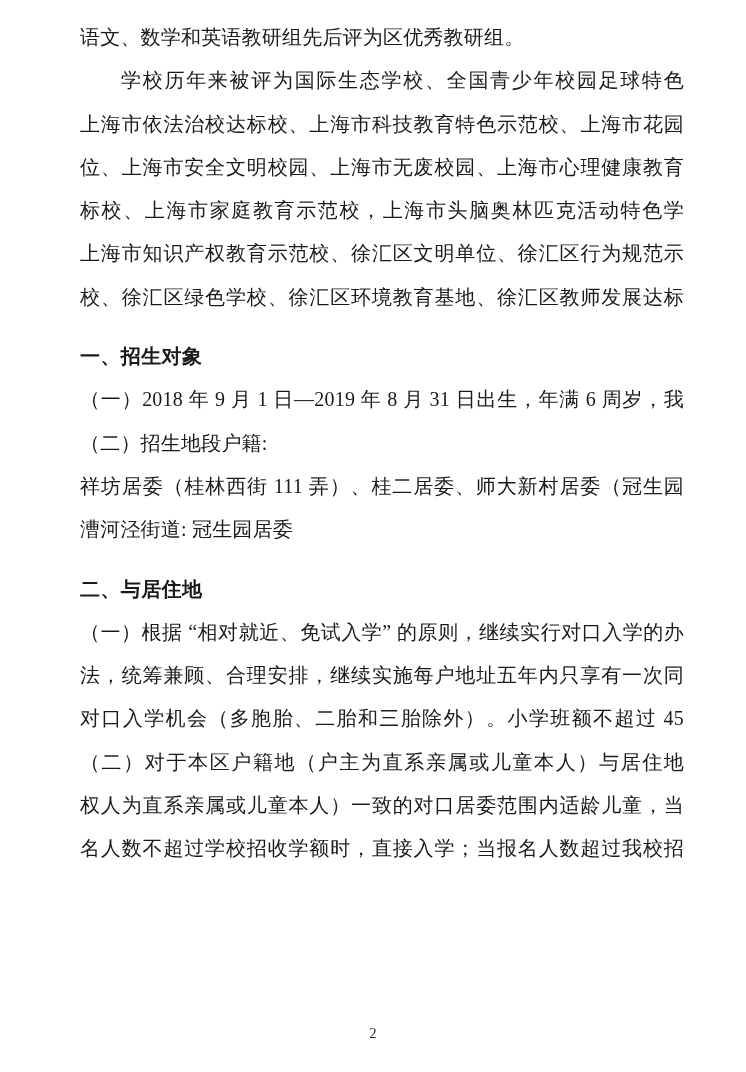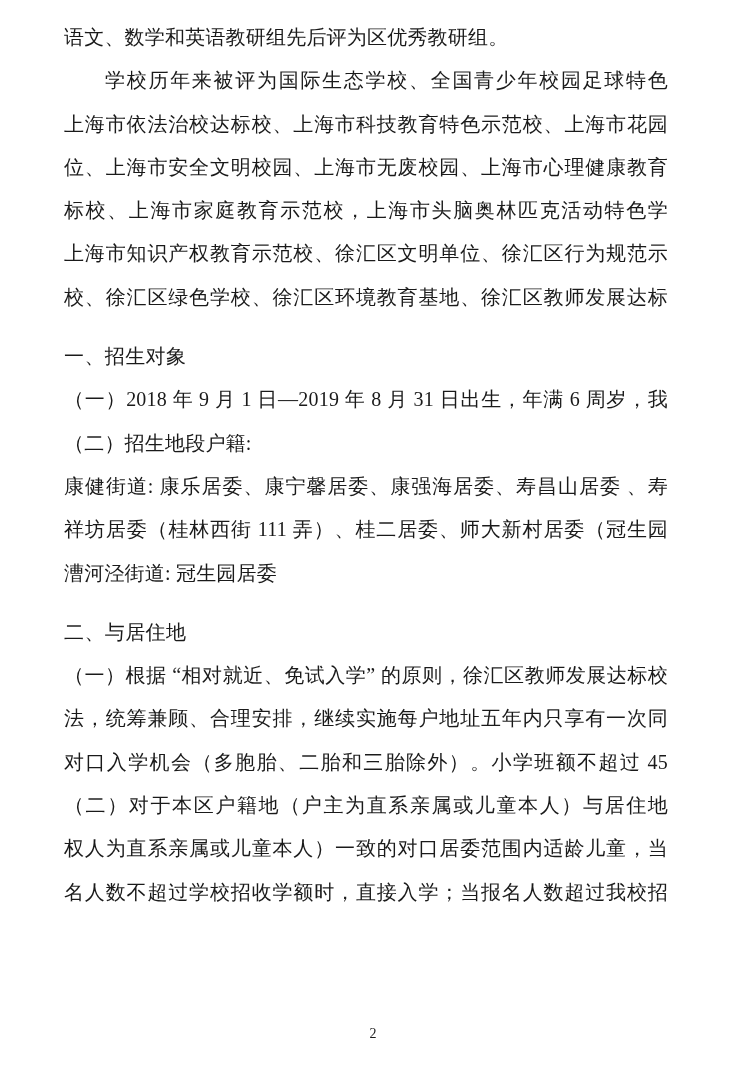--- a/index.html
+++ b/index.html
@@ -11,21 +11,21 @@
     position: relative;
     width: 746px;
     height: 1072px;
     background: #ffffff;
     color: #1a1a1a;
     font-family: "Liberation Serif", "DejaVu Serif", serif;
     overflow: hidden;
   }
   .body-text {
     position: absolute;
-    left: 64px;
+    left: 80px;
     top: 16px;
     width: 604px;
   }
   .line {
     font-size: 20px;
     height: 43.3px;
     line-height: 43.3px;
     overflow: hidden;
     letter-spacing: 0.2px;
   }
@@ -35,21 +35,21 @@
     text-justify: inter-character;
   }
   .line.left {
     text-align: left;
   }
   .line.indent {
     padding-left: 41px;
   }
   .heading {
     font-size: 20px;
-    font-weight: normal;
+    font-weight: bold;
     height: 43.3px;
     line-height: 43.3px;
     margin-top: 16px;
     letter-spacing: 0.4px;
   }
   .footer-page-number {
     position: absolute;
     left: 0;
     right: 0;
     top: 1024px;
@@ -71,27 +71,26 @@
     <div class="line just">上海市依法治校达标校、上海市科技教育特色示范校、上海市花园单</div>
     <div class="line just">位、上海市安全文明校园、上海市无废校园、上海市心理健康教育达</div>
     <div class="line just">标校、上海市家庭教育示范校，上海市头脑奥林匹克活动特色学校、</div>
     <div class="line just">上海市知识产权教育示范校、徐汇区文明单位、徐汇区行为规范示范</div>
     <div class="line just">校、徐汇区绿色学校、徐汇区环境教育基地、徐汇区教师发展达标校。</div>
 
     <div class="heading">一、招生对象</div>
 
     <div class="line just">（一）2018 年 9 月 1 日—2019 年 8 月 31 日出生，年满 6 周岁，我校</div>
     <div class="line left">（二）招生地段户籍:</div>
-    <div class="line just">康健街道: 康乐居委、康宁馨居委、康强海居委、寿昌山居委 、寿</div>
     <div class="line just">祥坊居委（桂林西街 111 弄）、桂二居委、师大新村居委（冠生园路</div>
     <div class="line left">漕河泾街道: 冠生园居委</div>
 
     <div class="heading">二、与居住地</div>
 
-    <div class="line just">（一）根据 “相对就近、免试入学” 的原则，徐汇区教师发展达标校</div>
+    <div class="line just">（一）根据 “相对就近、免试入学” 的原则，继续实行对口入学的办</div>
     <div class="line just">法，统筹兼顾、合理安排，继续实施每户地址五年内只享有一次同校</div>
     <div class="line just">对口入学机会（多胞胎、二胎和三胎除外）。小学班额不超过 45 人。</div>
     <div class="line just">（二）对于本区户籍地（户主为直系亲属或儿童本人）与居住地（产</div>
     <div class="line just">权人为直系亲属或儿童本人）一致的对口居委范围内适龄儿童，当报</div>
     <div class="line just">名人数不超过学校招收学额时，直接入学；当报名人数超过我校招收</div>
 
   </div>
 
   <div class="footer-page-number">2</div>
 </div>

